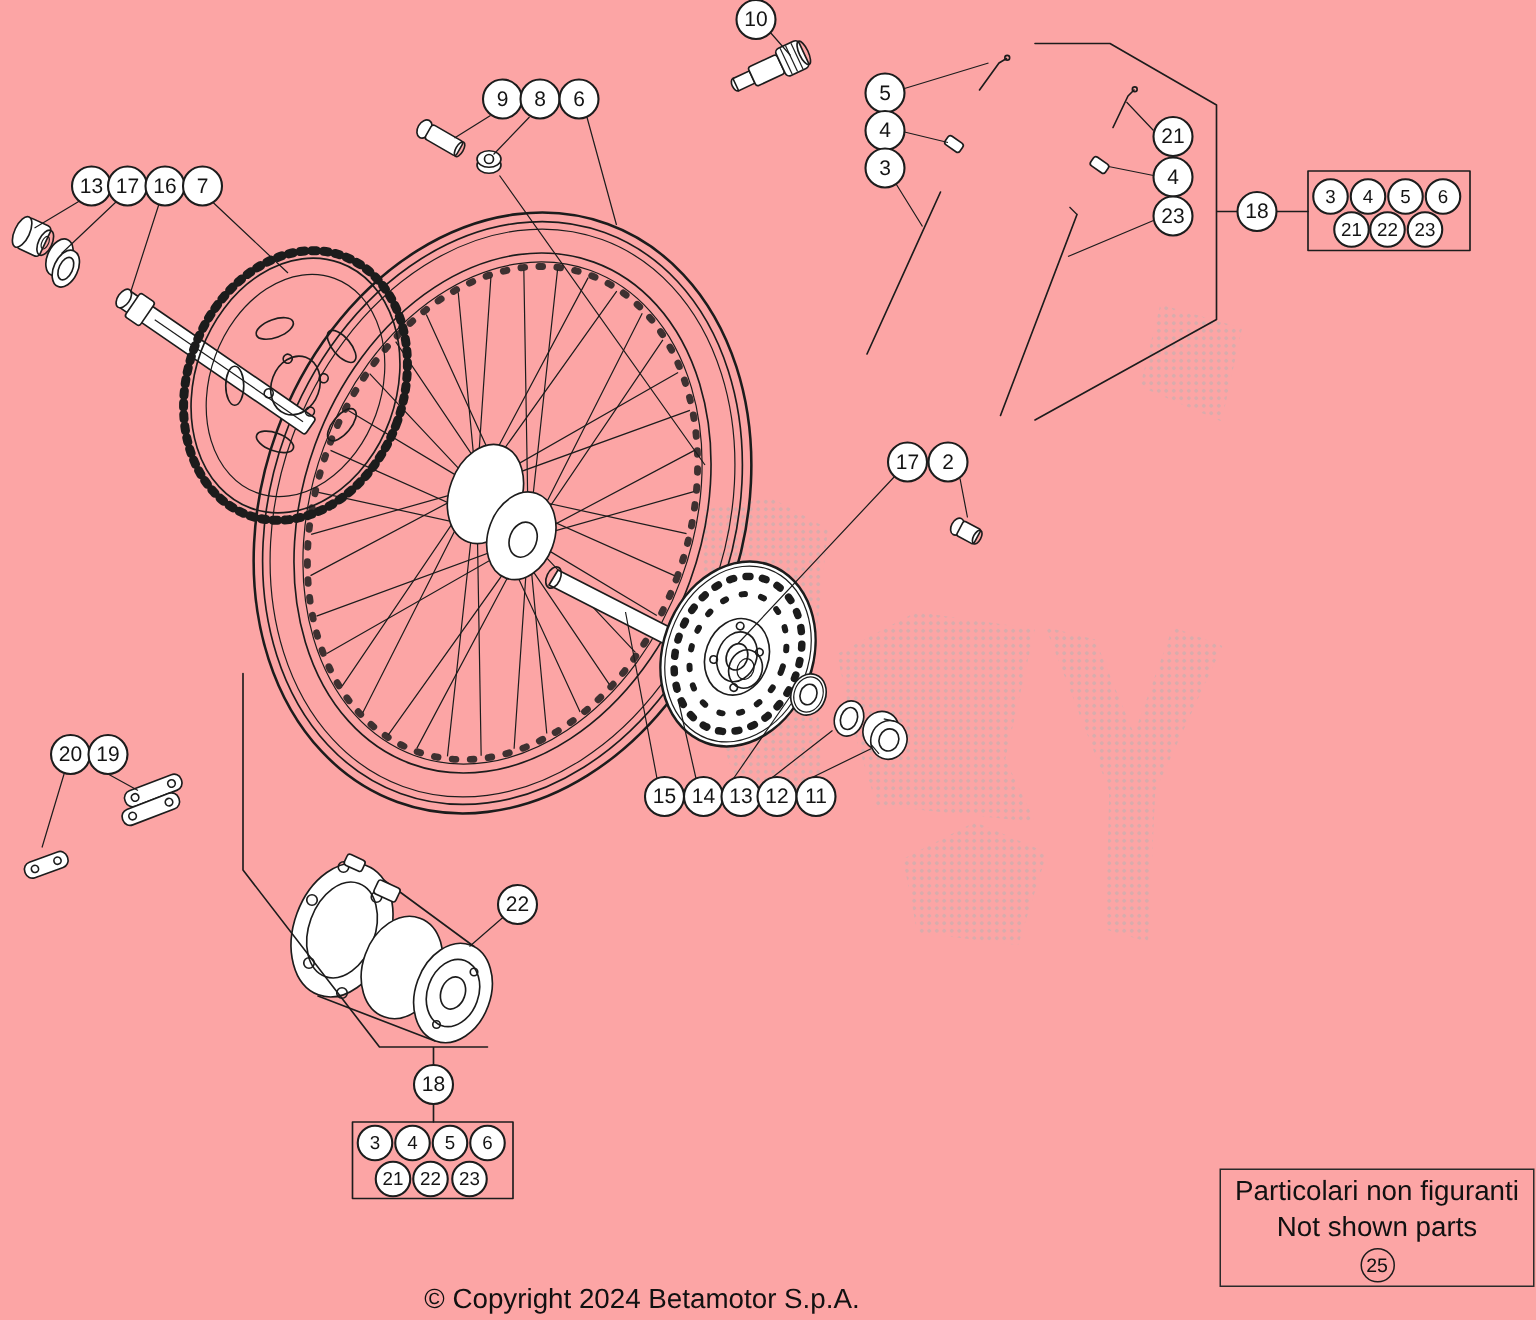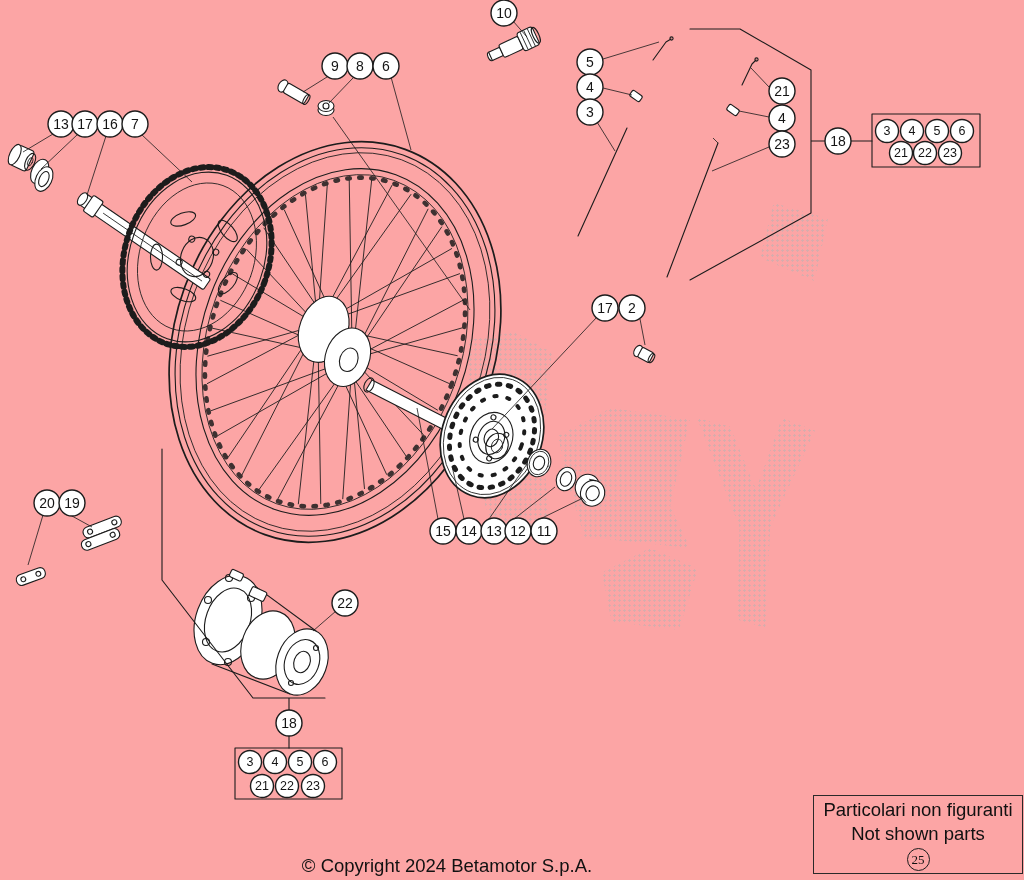--- a/index.html
+++ b/index.html
@@ -22,25 +22,25 @@
   .wm{position:absolute;z-index:1;background-image:radial-gradient(#b3b3b3 1px,transparent 1.35px);
       background-size:5px 5px;opacity:.5;}
   #wm1{left:468px;top:332px;width:84px;height:205px;clip-path:polygon(0 4%,55% 0,100% 10%,88% 55%,100% 100%,30% 96%,0 60%);}
   #wm2{left:558px;top:408px;width:132px;height:140px;clip-path:polygon(0 20%,40% 0,100% 8%,85% 70%,100% 100%,20% 92%,8% 55%);}
   #wm3{left:697px;top:418px;width:118px;height:210px;clip-path:polygon(0 0,28% 4%,50% 34%,72% 0,100% 6%,62% 52%,58% 100%,34% 96%,36% 52%);}
   #wm4{left:760px;top:203px;width:68px;height:78px;clip-path:polygon(20% 0,100% 20%,80% 100%,0 70%);}
   #wm5{left:602px;top:548px;width:96px;height:82px;clip-path:polygon(0 30%,50% 0,100% 25%,80% 100%,10% 90%);}
   
   #notice{position:absolute;z-index:3;left:813px;top:779px;width:208px;height:77px;
           border:1.5px solid #2a2a2a;display:flex;flex-direction:column;align-items:center;
-          justify-content:center;font-size:18.5px;line-height:1.3;text-align:center;margin-top:16px;}
+          justify-content:center;font-size:18.5px;line-height:1.3;text-align:center;}
   #notice .ref{display:inline-block;width:21px;height:21px;border:1.3px solid #1c1c1c;border-radius:50%;
-          font-size:13px;line-height:21px;margin-top:2px;font-family:Liberation Serif, serif;}
+          font-size:13px;line-height:21px;margin-top:2px;}
   
-  #copyright{position:absolute;z-index:3;left:147px;top:855px;width:600px;text-align:center;
+  #copyright{position:absolute;z-index:3;left:128px;top:855px;width:600px;text-align:center;
           font-size:18.5px;}
 </style>
 </head>
 <body>
 
 <div id="stage">
 
   <div class="wm" id="wm1"></div>
   <div class="wm" id="wm2"></div>
   <div class="wm" id="wm3"></div>

